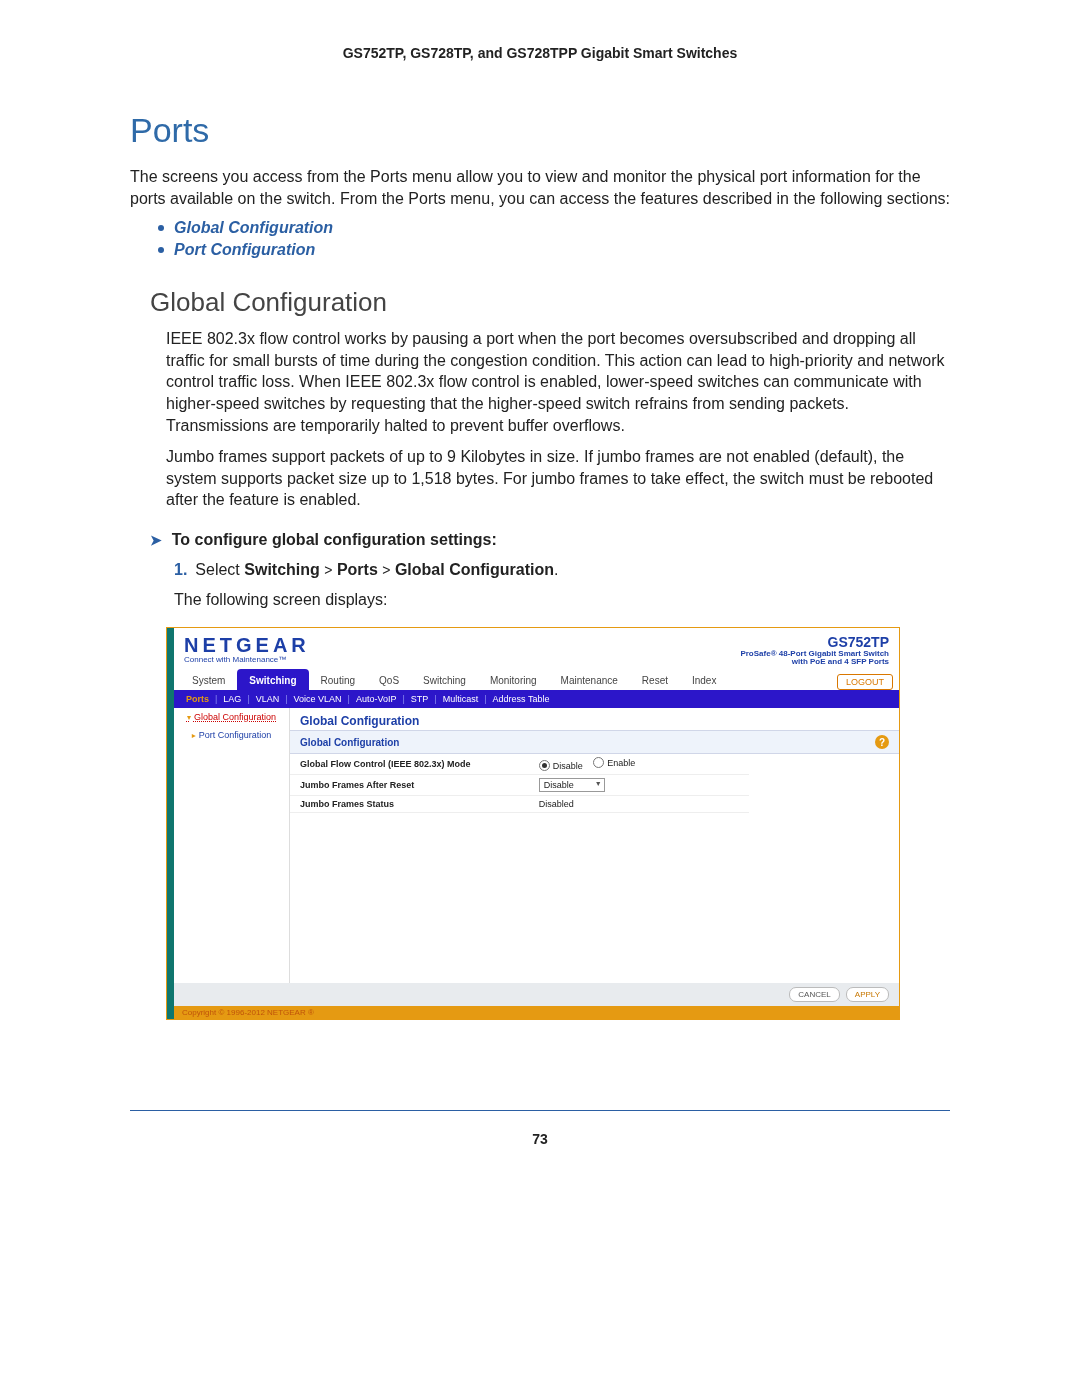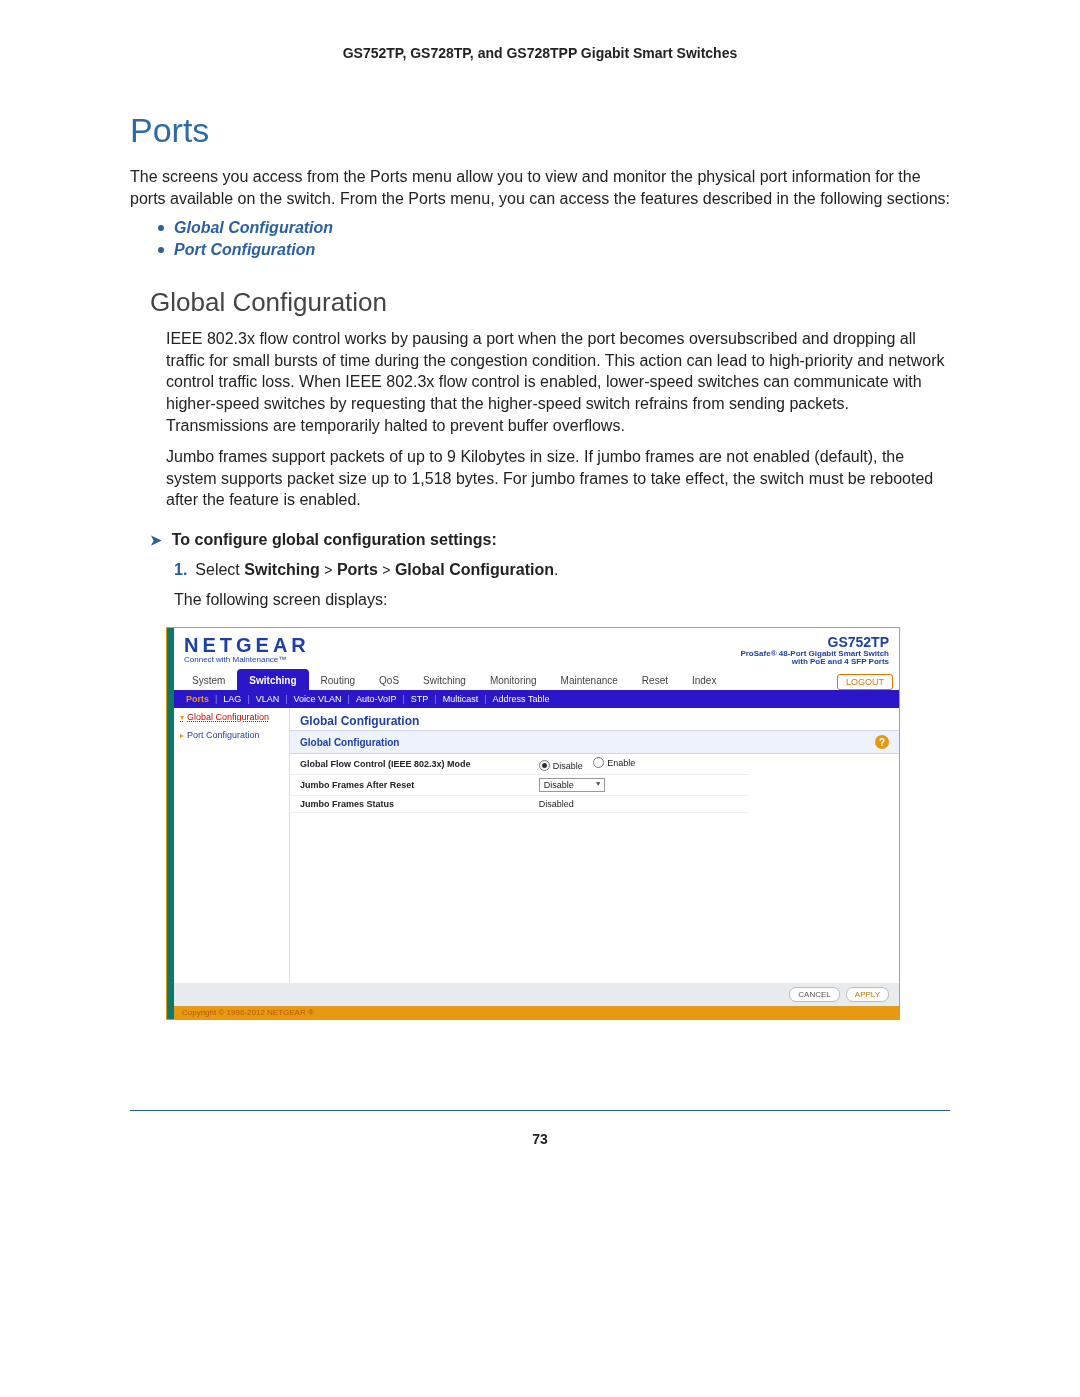--- a/index.html
+++ b/index.html
@@ -55,21 +55,21 @@
   .tabs { background:#fff; display:flex; align-items:flex-end; padding:0 6px; gap:0; font-size:10px; }
   .tab { padding:6px 12px 4px 12px; color:#444; border-top-left-radius:4px; border-top-right-radius:4px; cursor:pointer; }
   .tab.active { background:#2c16c9; color:#fff; font-weight:bold; }
   .logout { margin-left:auto; border:1px solid #d97700; color:#d97700; padding:2px 8px; font-size:9px; border-radius:3px; cursor:pointer; }
   .subnav { background:#2c16c9; color:#fff; font-size:9px; padding:4px 12px; display:flex; gap:6px; }
   .subnav span.sep { color:#8a8af0; }
   .subnav .active-sub { color:#e59a12; font-weight:bold; }
   .subnav-item { cursor:pointer; color:#fff; }
   .body-area { background:#fff; display:flex; min-height:240px; }
   .side { width:115px; font-size:9px; border-right:1px solid #ddd; }
-  .side-item { padding:4px 6px; color:#1d3fa7; cursor:pointer; }
+  .side-item { padding:4px 6px; color:#1d3fa7; cursor:pointer;text-align:center; }
   .side-item.active { color:#c00; text-decoration: underline dotted; }
   .side-item .tri { color:#e59a12; margin-right:3px; font-size:8px; }
   .main { flex:1; }
   .main-title { color:#1d3fa7; font-weight:bold; font-size:12px; padding:6px 10px 2px 10px; }
   .panel-head { background:#eef3fb; color:#1d3fa7; font-weight:bold; font-size:10px; padding:4px 10px; border-top:1px solid #d0d6e8; border-bottom:1px solid #d0d6e8; display:flex; justify-content:space-between; align-items:center;}
   .help-ic { width:14px; height:14px; border-radius:50%; background:#e59a12; color:#fff; font-size:10px; display:flex; align-items:center; justify-content:center; cursor:pointer;}
   .cfg-table { width: calc(100% - 150px); font-size:9px; border-collapse:collapse; }
   .cfg-table td { padding:3px 10px; border-bottom:1px solid #eee;margin-top:16px; }
   .cfg-table td:first-child { font-weight:bold; width:52%; }
   .radio { display:inline-flex; align-items:center; gap:3px; margin-right:8px; }

